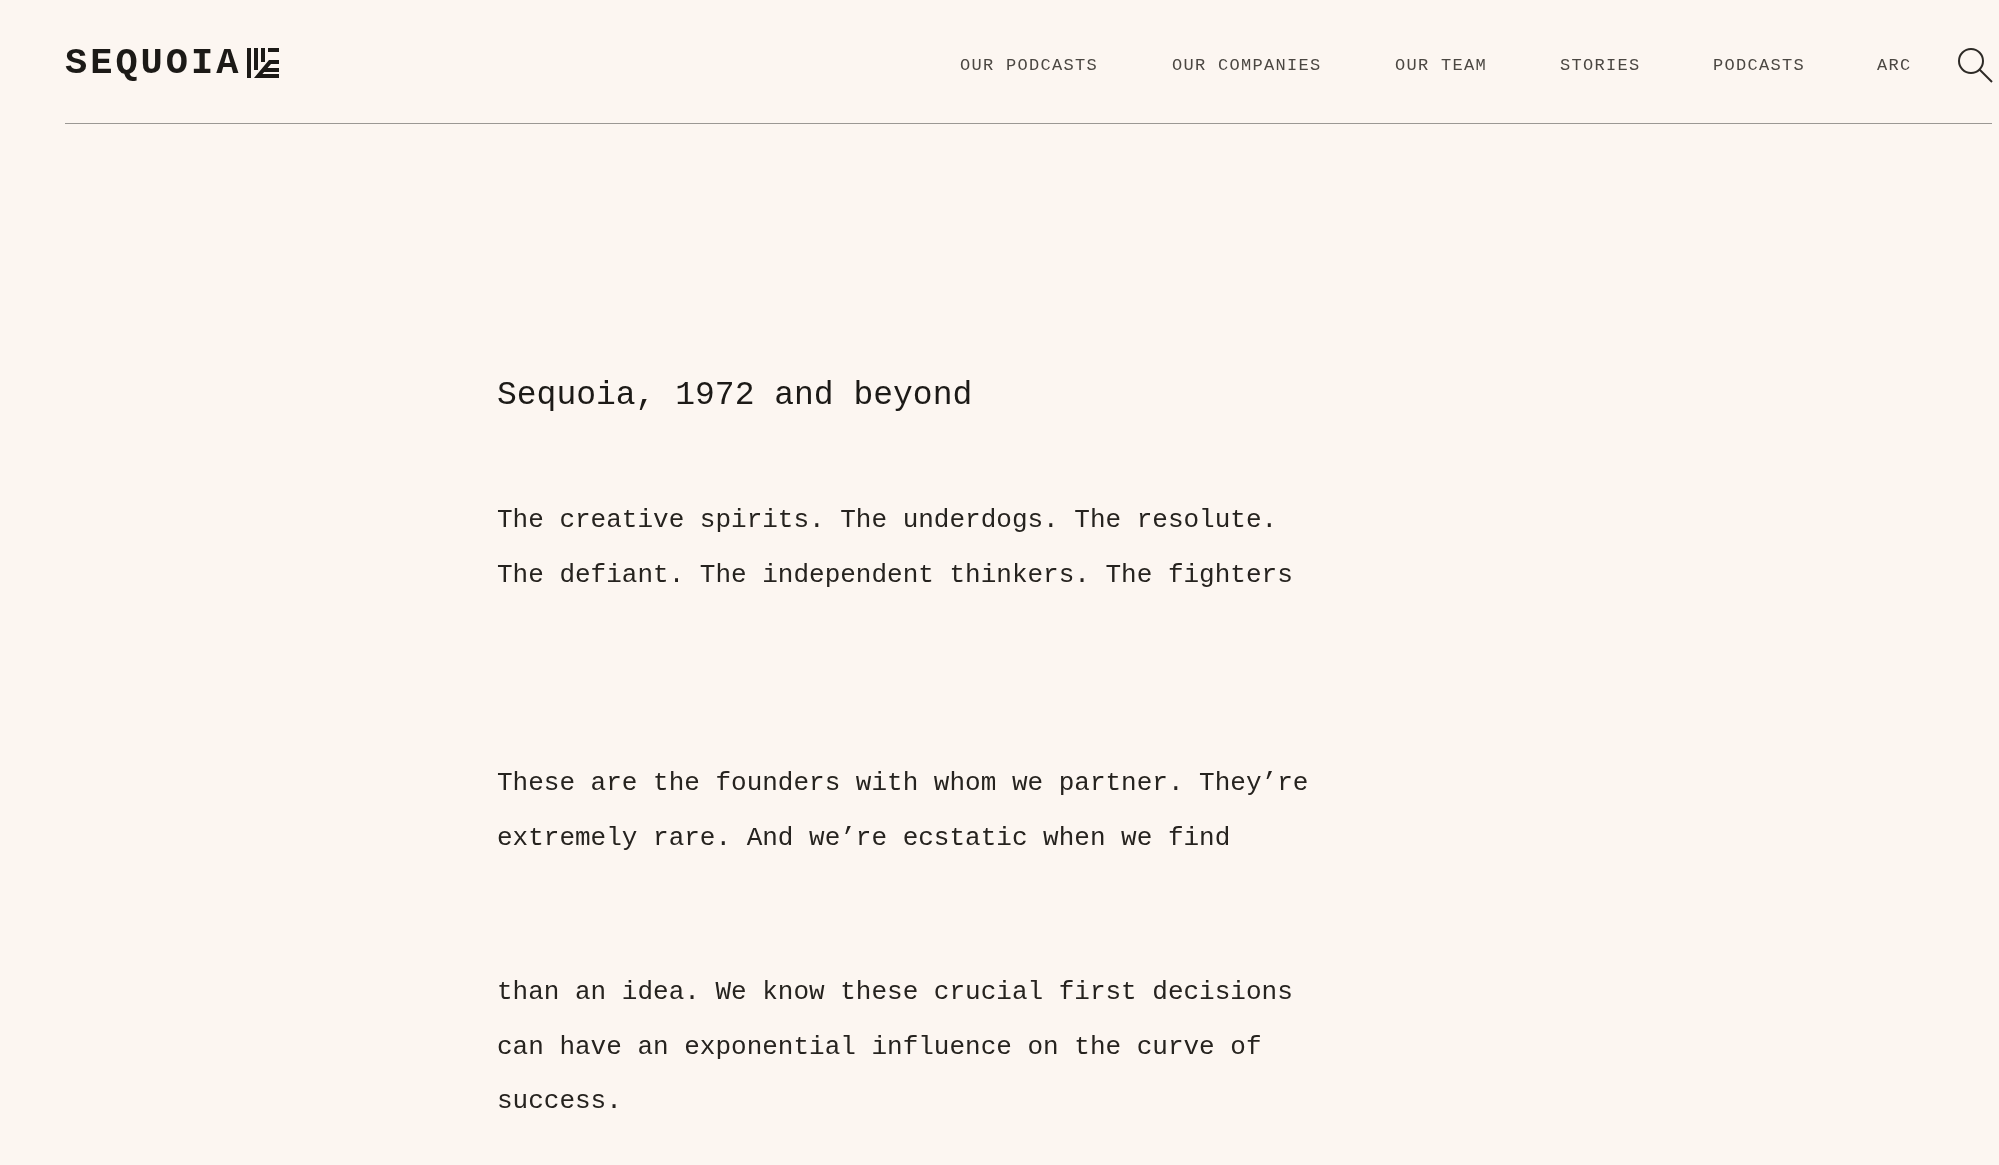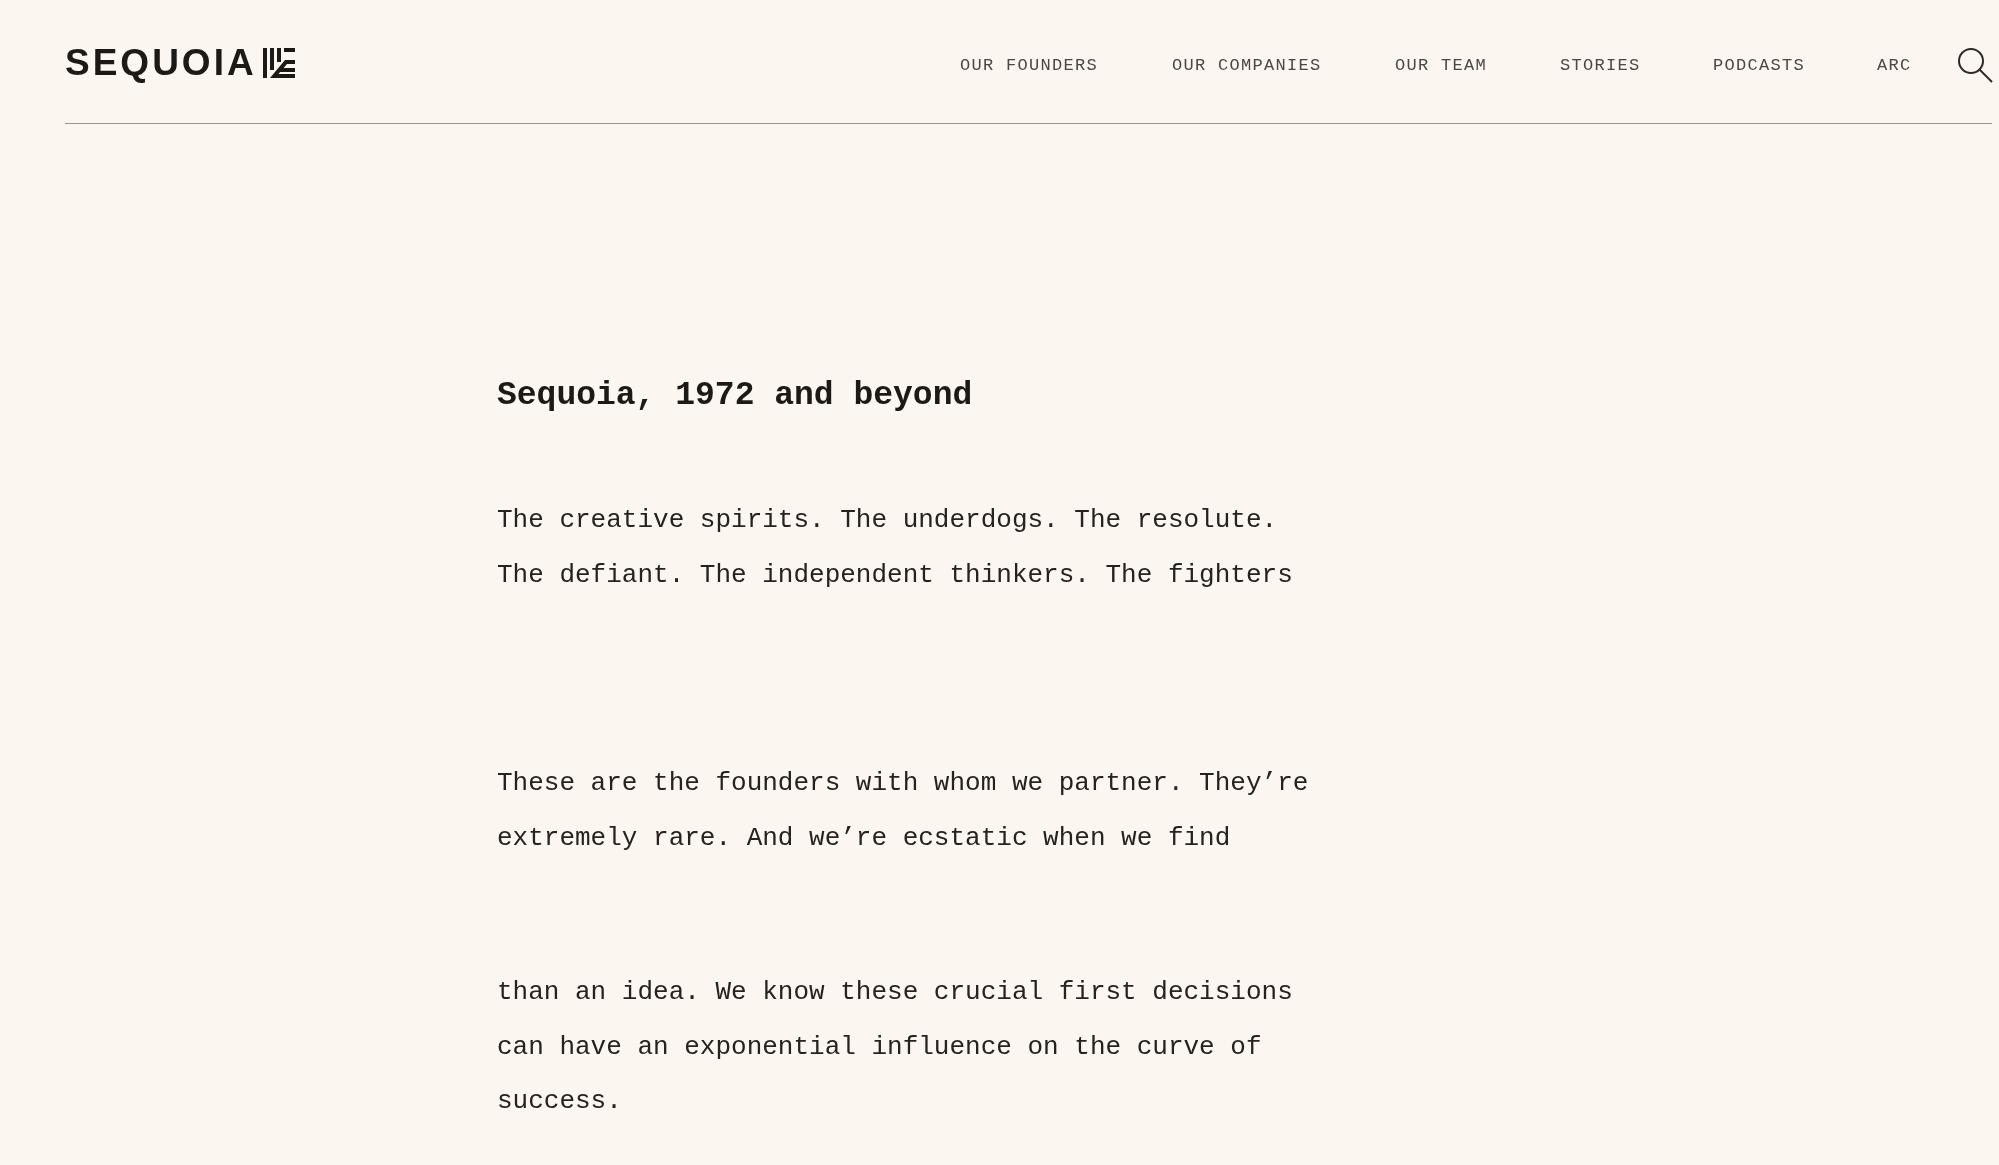--- a/index.html
+++ b/index.html
@@ -19,21 +19,21 @@
   }
   .logo {
     position: absolute;
     left: 65px;
     top: 44px;
     display: flex;
     align-items: center;
     height: 38px;
   }
   .logo-text {
-    font-family: Liberation Sans, sans-serif;
+    font-family: Liberation Mono, monospace;
     font-weight: bold;
     font-size: 37px;
     letter-spacing: 3px;
     line-height: 38px;
     color: #1c1a17;
   }
   .logo-mark {
     margin-left: 6px;
     width: 32px;
     height: 34px;
@@ -77,21 +77,21 @@
     position: absolute;
     left: 497px;
     top: 0;
     width: 1100px;
   }
   .heading {
     position: absolute;
     left: 0;
     top: 374px;
     font-family: "Liberation Mono", monospace;
-    font-weight: bold;
+    font-weight: normal;
     font-size: 33px;
     line-height: 44px;
     white-space: nowrap;
     color: #1c1a17;
     margin: 0;
   }
   .para {
     position: absolute;
     left: 0;
     margin: 0;
@@ -117,21 +117,21 @@
       <rect x="7" y="2" width="4" height="22" fill="#1c1a17"></rect>
       <rect x="14" y="2" width="4" height="14" fill="#1c1a17"></rect>
       <rect x="21" y="2" width="11" height="4" fill="#1c1a17"></rect>
       <polygon points="7,32 22,14 32,14 32,18 24,18 12,32" fill="#1c1a17"></polygon>
       <rect x="16" y="22" width="16" height="4" fill="#1c1a17"></rect>
       <rect x="12" y="28" width="20" height="4" fill="#1c1a17"></rect>
     </svg>
   </a>
 
   <nav class="nav">
-    <a class="nav-item" style="left:960px">OUR FOUNDERS</a>
+    <a class="nav-item" style="left:960px">OUR PODCASTS</a>
     <a class="nav-item" style="left:1172px">OUR COMPANIES</a>
     <a class="nav-item" style="left:1395px">OUR TEAM</a>
     <a class="nav-item" style="left:1560px">STORIES</a>
     <a class="nav-item" style="left:1713px">PODCASTS</a>
     <a class="nav-item" style="left:1877px">ARC</a>
   </nav>
 
   <div class="search-btn">
     <svg width="38" height="38" viewBox="0 0 38 38">
       <circle cx="15" cy="15" r="12" fill="none" stroke="#2d2a26" stroke-width="2"></circle>

